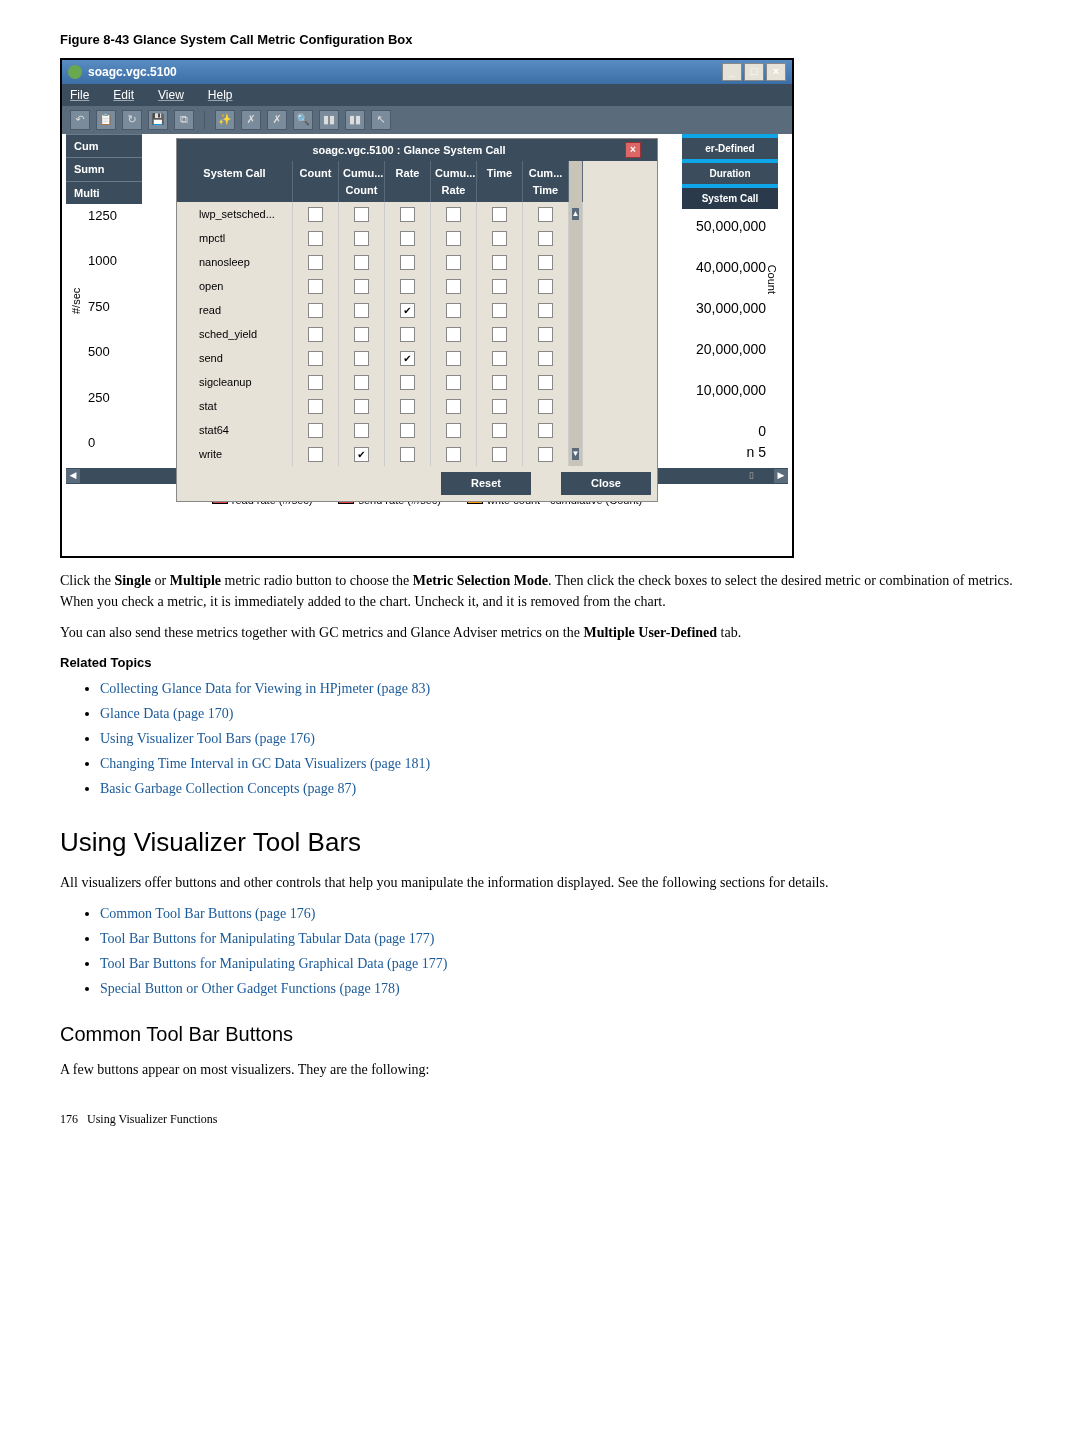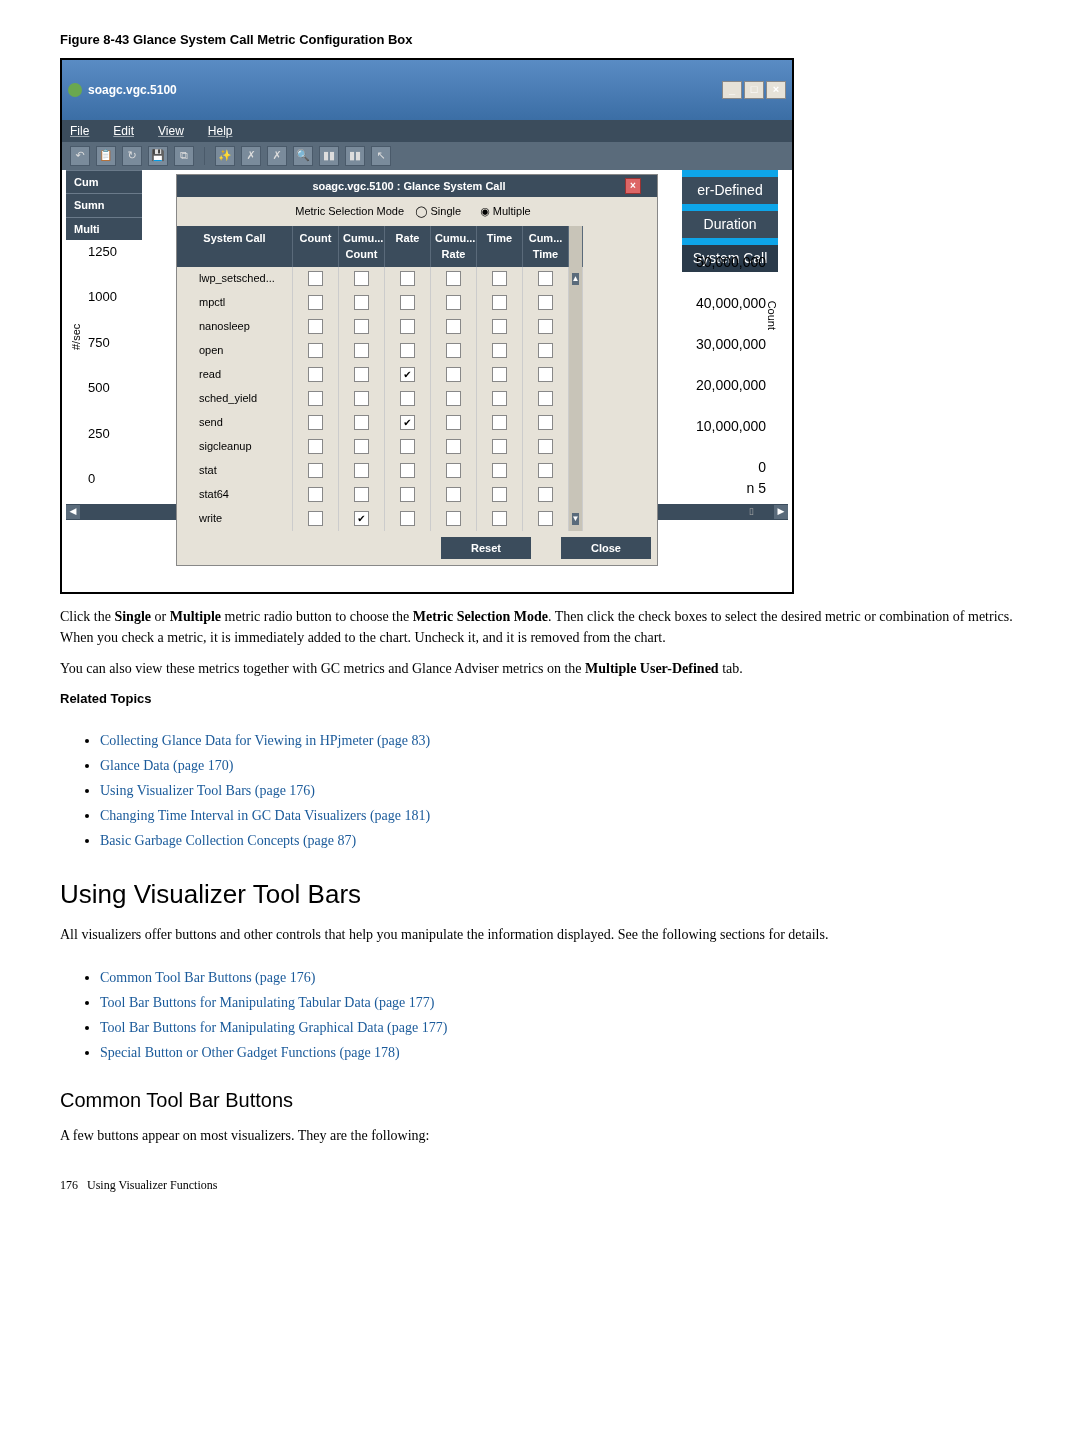--- a/index.html
+++ b/index.html
@@ -21,21 +21,21 @@
   border: 2px solid #000;
   width: 730px;
   background: #fff;
   margin-bottom: 12px;
   position: relative;
 }
 .titlebar {
   background: #3b6ea5;
   background: linear-gradient(to bottom, #5a8cc4, #3b6ea5);
   color: #fff;
-  padding: 21px 6px;
+  padding: 3px 6px;
   display: flex;
   align-items: center;
   font-family: Arial, sans-serif;
   font-size: 12px;
   font-weight: bold;
   position: relative;
   justify-content: center;
 }
 .titlebar .icon {
   width: 14px; height: 14px; background: #6aa84f; border-radius: 50%;
@@ -94,22 +94,22 @@
 .tab2 {
   background:#3b4c5c;color:#fff;font-family:Arial;font-size:11px;font-weight:bold;
   padding:3px 8px;border-top:1px solid #6a7a8a;
   width:60px;
 }
 .tabsright {
   position:absolute; right:14px; top:0;
   display:flex;flex-direction:column;text-align:center;
 }
 .tabr {
-  background:#3b4c5c;color:#fff;font-family:Arial;font-size:14px;font-weight:normal;
-  padding:3px 8px;border-top:7px solid #0ea5e9;width:80px;
+  background:#3b4c5c;color:#fff;font-family:Arial;font-size:10px;font-weight:bold;
+  padding:3px 8px;border-top:4px solid #0ea5e9;width:80px;
 }
 .tabr.sel { background:#2a3a4a; }
 .dialog {
   position:absolute;
   left:114px; top:4px;
   width:480px;
   border:1px solid #888;
   background:#e6e2d8;
   font-family:Arial,sans-serif;
   font-size:11px;
@@ -182,21 +182,21 @@
 .legend{
   padding:8px;text-align:center;font-family:Arial;font-size:11px;
   display:flex;gap:26px;justify-content:center;align-items:center;
 }
 .swatch{width:14px;height:10px;display:inline-block;border:1px solid #000;margin-right:4px;}
 .sw-red{background:#d44;}
 .sw-org{background:#f90;}
 .body-text p { margin: 10px 0; }
 .body-text b { font-weight: bold; }
 .related { font-family: Arial, Helvetica, sans-serif; font-weight: bold; font-size: 13px; margin-top:10px; }
-ul { margin: 22px 0; padding-left: 40px; }
+ul { margin: 6px 0; padding-left: 40px; }
 li { margin: 4px 0; }
 a { color: #1a5a9a; text-decoration: none; }
 h1.section {
   font-family: Arial, Helvetica, sans-serif;
   font-weight: normal;
   font-size: 26px;
   margin: 24px 0 8px 0;
 }
 h2.sub {
   font-family: Arial, Helvetica, sans-serif;
@@ -284,25 +284,20 @@
       <div>0</div>
       <div>n 5</div>
     </div>
     <div class="yax2-label">Count</div>
 
     <div class="dialog">
       <div class="dialog-title">
         <span class="txt">soagc.vgc.5100 : Glance System Call</span>
         <span class="dialog-close">×</span>
       </div>
-      <div class="dialog-mode">
-        <span>Metric Selection Mode</span>
-        <label>◯ <span>Single</span></label>
-        <label>◉ <span>Multiple</span></label>
-      </div>
       <div class="dialog-grid">
         <div class="dh">System Call</div>
         <div class="dh">Count</div>
         <div class="dh">Cumu... Count</div>
         <div class="dh">Rate</div>
         <div class="dh">Cumu... Rate</div>
         <div class="dh">Time</div>
         <div class="dh">Cum... Time</div>
         <div class="dh scroll"></div>
 
@@ -550,21 +545,21 @@
     </div>
   </div>
   <div style="height:14px;"></div>
 </div>
 
 <div class="body-text">
   <p>
     <span>Click the </span><b>Single</b><span> or </span><b>Multiple</b><span> metric radio button to choose the </span><b>Metric Selection Mode</b><span>. Then click the check boxes to select the desired metric or combination of metrics. When you check a metric, it is immediately added to the chart. Uncheck it, and it is removed from the chart.</span>
   </p>
   <p>
-    <span>You can also view these metrics together with GC metrics and Glance Adviser metrics on the </span><b>Multiple User-Defined</b><span> tab.</span>
+    <span>You can also send these metrics together with GC metrics and Glance Adviser metrics on the </span><b>Multiple User-Defined</b><span> tab.</span>
   </p>
   <div class="related">Related Topics</div>
   <ul>
     <li><a href="#">Collecting Glance Data for Viewing in HPjmeter (page 83)</a></li>
     <li><a href="#">Glance Data (page 170)</a></li>
     <li><a href="#"> Using Visualizer Tool Bars (page 176)</a></li>
     <li><a href="#">Changing Time Interval in GC Data Visualizers (page 181)</a></li>
     <li><a href="#"> Basic Garbage Collection Concepts (page 87)</a></li>
   </ul>
 

